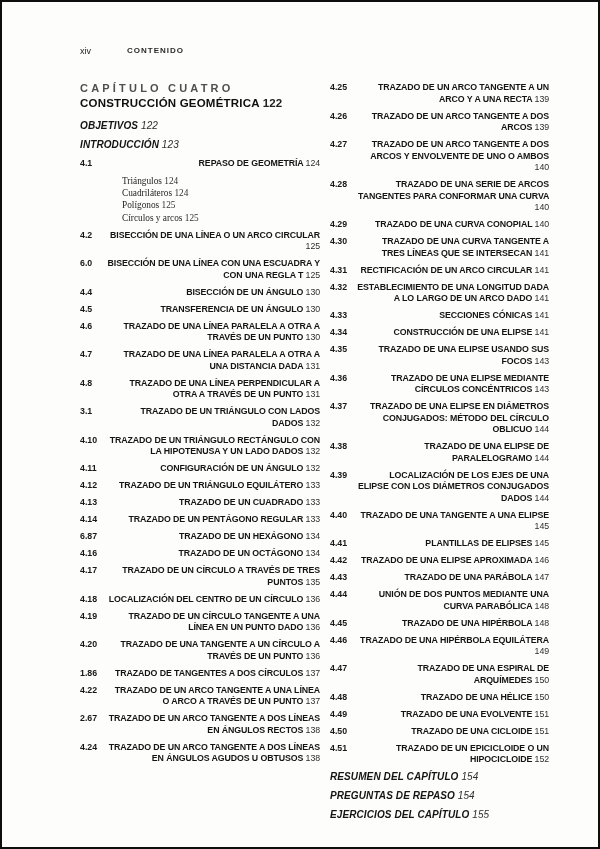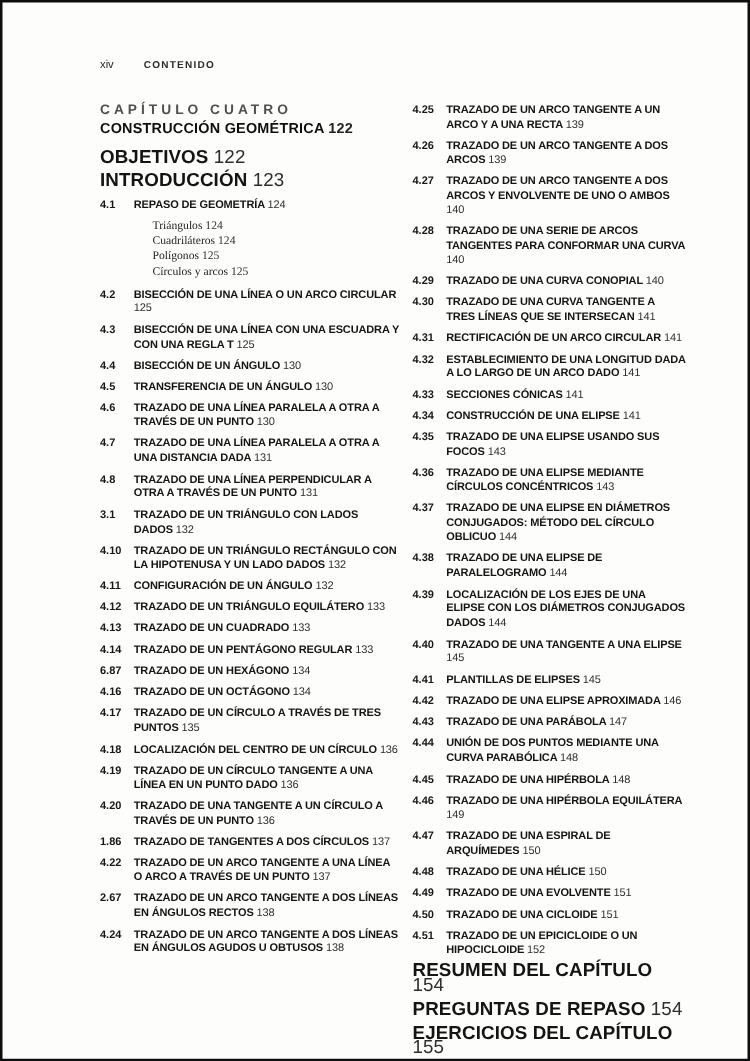--- a/index.html
+++ b/index.html
@@ -16,48 +16,48 @@
     box-sizing:border-box;
     background:#fdfdfb;
     border:2px solid #0e0e0e;
     overflow:hidden;
   }
   .inner{
     box-sizing:border-box;
     padding:44px 48px 0 78px;
   }
   .running-head{
-    display:flex;align-items:flex-end;gap:24px;
+    display:flex;align-items:flex-start;gap:36px;
     margin-bottom:26px;
   }
   .folio{font-size:9px;color:#1c1c1c;}
   .running-title{font-size:8px;letter-spacing:1px;color:#2a2a2a;font-weight:bold;}
   .columns{display:flex;gap:10px;align-items:flex-start;}
   .col-left{width:240px;flex:0 0 240px;}
   .col-right{width:219px;flex:0 0 219px;}
   .kicker{
     font-size:11px;font-weight:bold;letter-spacing:3.2px;
     color:#4f4f4f;margin-bottom:3px;white-space:nowrap;
   }
   .chap-title{
     font-size:11.5px;font-weight:bold;letter-spacing:0.2px;
     color:#0f0f0f;margin-bottom:11px;
   }
   .chap-title .chap-pg{font-weight:bold;color:#222;}
   .simple-item{
-    font-size:15px;font-weight:bold;letter-spacing:0.1px;
-    line-height:11.5px;margin-bottom:7.5px;color:#141414;
+    font-size:10px;font-weight:bold;letter-spacing:0.1px;
+    line-height:11.5px;margin-bottom:7.5px;color:#141414;font-style:italic;
   }
   .entry{display:flex;margin-bottom:5.5px;}
   .entry .num{
     flex:0 0 27px;font-weight:bold;font-size:8.8px;line-height:11.5px;
   }
   .entry .title{
     flex:1;font-weight:bold;font-size:8.8px;line-height:11.5px;
-    letter-spacing:-0.1px;color:#141414;
+    letter-spacing:-0.1px;color:#141414;text-align:right;
   }
   .pg{font-weight:normal;color:#2e2e2e;}
   .subitems{margin:0 0 6px 42px;}
   .subitem{
     font-family:"Liberation Serif",serif;
     font-size:9.3px;line-height:12.2px;color:#1d1d1d;
   }
   .subitem .pg{font-family:"Liberation Serif",serif;color:#333;}
   .back-list{margin-top:3px;}
 </style>
@@ -93,21 +93,21 @@
               <div class="subitem">Triángulos  <span class="pg">124</span></div>
               <div class="subitem">Cuadriláteros  <span class="pg">124</span></div>
               <div class="subitem">Polígonos  <span class="pg">125</span></div>
               <div class="subitem">Círculos y arcos  <span class="pg">125</span></div>
             </div>
             <div class="entry">
               <span class="num">4.2</span>
               <span class="title">BISECCIÓN DE UNA LÍNEA O UN ARCO CIRCULAR  <span class="pg">125</span></span>
             </div>
             <div class="entry">
-              <span class="num">4.3</span>
+              <span class="num">6.0</span>
               <span class="title">BISECCIÓN DE UNA LÍNEA CON UNA ESCUADRA Y CON UNA REGLA T  <span class="pg">125</span></span>
             </div>
             <div class="entry">
               <span class="num">4.4</span>
               <span class="title">BISECCIÓN DE UN ÁNGULO  <span class="pg">130</span></span>
             </div>
             <div class="entry">
               <span class="num">4.5</span>
               <span class="title">TRANSFERENCIA DE UN ÁNGULO  <span class="pg">130</span></span>
             </div>

